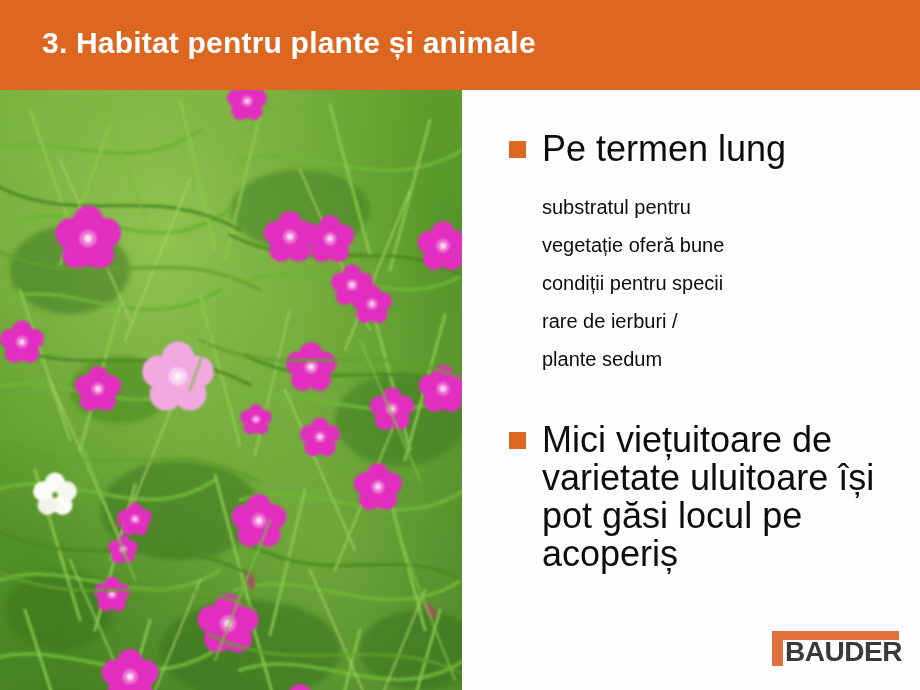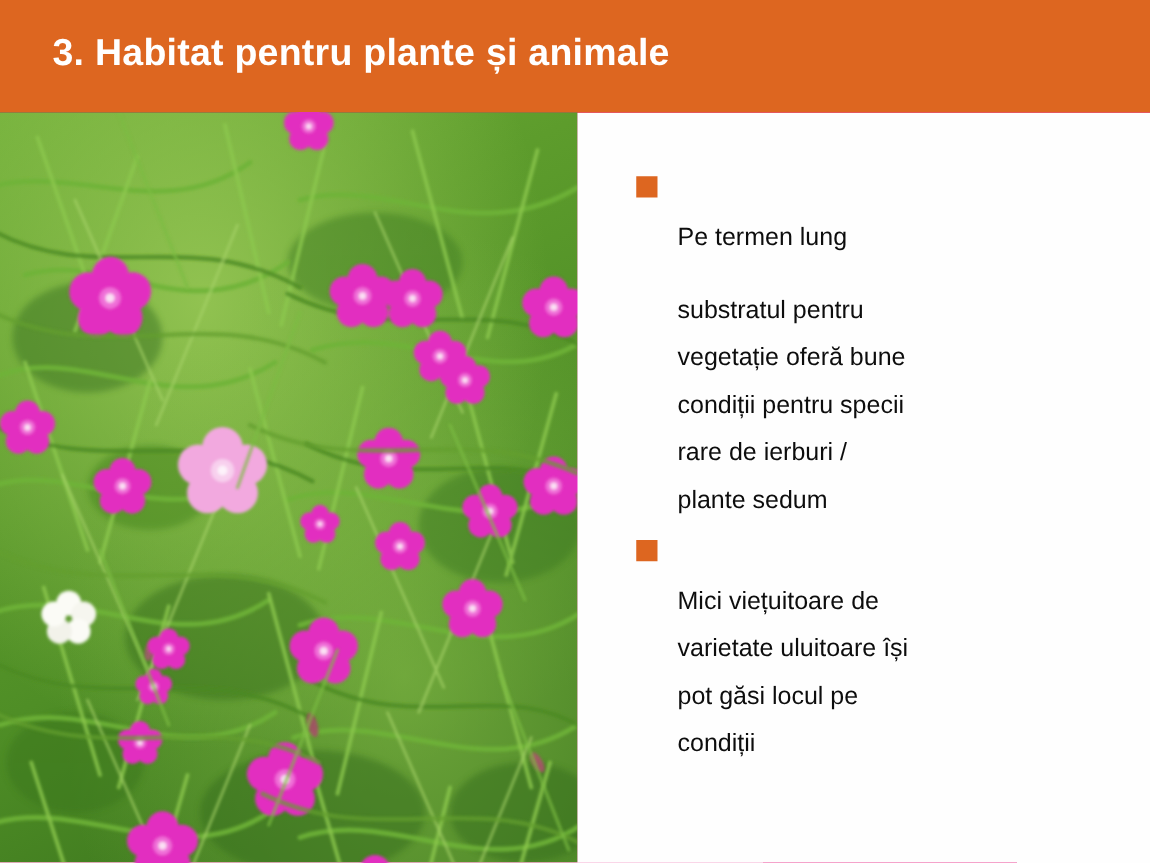--- a/index.html
+++ b/index.html
@@ -7,21 +7,21 @@
     padding: 0;
     background: #ffffff;
   }
   body {
     font-family: "Liberation Sans", sans-serif;
   }
   #slide {
     position: relative;
     width: 920px;
     height: 690px;
-    background: #ec4899;
+    background: #3b82f6;
     overflow: hidden;
   }
 
   
   #header-bar {
     position: absolute;
     left: 0;
     top: 0;
     width: 920px;
     height: 90px;
@@ -72,25 +72,24 @@
   .bullet-marker {
     position: absolute;
     left: 0;
     top: 11px;
     width: 17px;
     height: 17px;
     background: #dd6620;
   }
   .bullet-text {
     margin-left: 33px;
-    font-size: 20px;
+    font-size: 36px;
     line-height: 38px;
     color: #0d0d0d;
     white-space: pre-line;
-    margin-top: 41px;
   }
   .sub-text {
     margin-left: 33px;
     margin-top: 20px;
     font-size: 20px;
     line-height: 38px;
     color: #0d0d0d;
     white-space: pre-line;
   }
 
@@ -343,19 +342,24 @@
 condiții pentru specii
 rare de ierburi /
 plante sedum</div>
     </div>
 
     <div class="bullet-block" id="bullet-block-2">
       <span class="bullet-marker"></span>
       <div class="bullet-text">Mici viețuitoare de
 varietate uluitoare își
 pot găsi locul pe
-condiții</div>
+acoperiș</div>
     </div>
 
   </div>
 
+  <div id="bauder-logo">
+    <div id="logo-top-bar"></div>
+    <div id="logo-left-bar"></div>
+    <div id="logo-wordmark">BAUDER</div>
+  </div>
 
 </div>
 
 </body></html>

